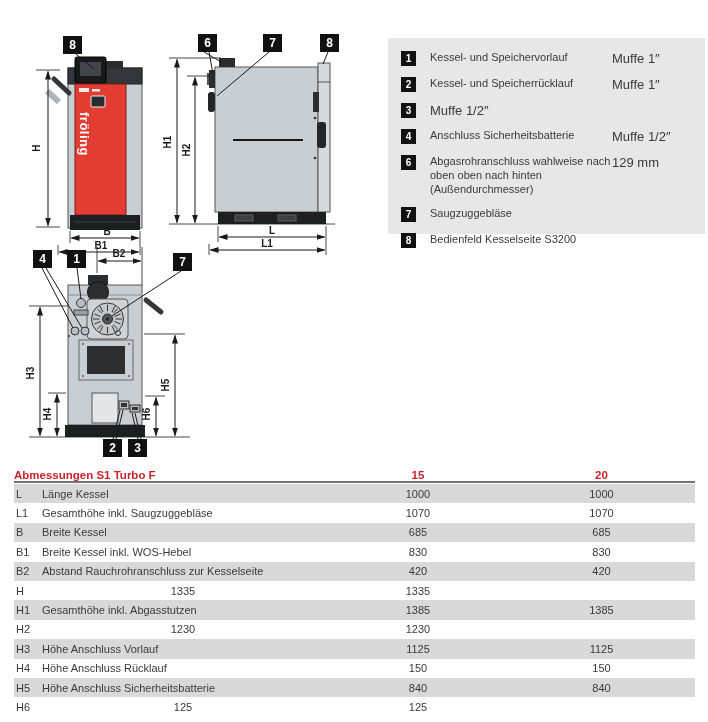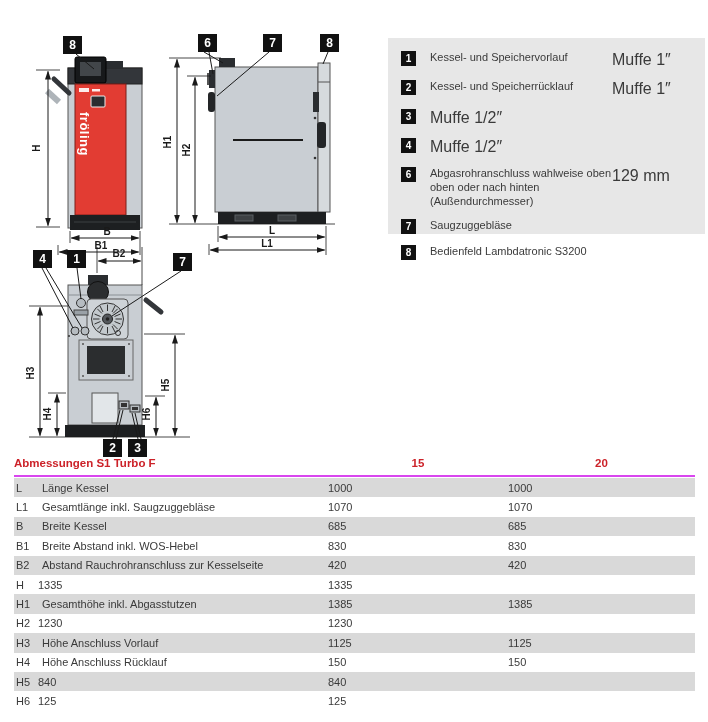--- a/index.html
+++ b/index.html
@@ -20,34 +20,34 @@
   .callout-num { font-family:"Liberation Sans", sans-serif; font-size:12px; font-weight:bold; fill:#fff; text-anchor:middle; }
   .logo-text { font-family:"Liberation Sans", sans-serif; font-size:13px; font-weight:bold; fill:#fff; letter-spacing:0.5px; }
 
   
   #legend { position:absolute; left:388px; top:38px; width:317px; height:196px;
             background:#e7e7e7; padding:13px 13px 8px 13px; }
   .leg-row { display:flex; align-items:flex-start; margin-bottom:11px; }
   .leg-num { flex:0 0 15px; height:15px; background:#111; color:#fff; font-size:10px; font-weight:bold;
              text-align:center; line-height:15px; margin-right:14px; }
   .leg-label { flex:1; font-size:11px; line-height:1.25; padding-right:0; color:#3a3a3a; }
-  .leg-val { flex:0 0 80px; font-size:16px; color:#3a3a3a; }
+  .leg-val { flex:0 0 80px; font-size:13px; color:#3a3a3a; }
 
   
   #dims-table { position:absolute; left:14px; top:457px; width:681px; }
   .t-head { display:grid; grid-template-columns:24px 1fr 180px 187px; align-items:end;
-            padding-bottom:6px; border-bottom:2px solid #d946ef; margin-bottom:1px; }
+            border-bottom:2px solid #737373; margin-bottom:1px; }
   .t-title { grid-column:1 / span 2; color:#cc2229; font-weight:bold; font-size:11.5px; }
-  .t-col { color:#cc2229; font-weight:bold; font-size:11.5px; text-align:center; }
+  .t-col { color:#cc2229; font-weight:bold; font-size:11.5px; text-align:center;margin-top:12px; }
   .trow { display:grid; grid-template-columns:24px 1fr 180px 187px; height:19.4px; align-items:center;
           font-size:11px; }
   .trow:nth-child(odd) { background:#d9d9d9; }
   .c-code { padding-left:2px; }
   .c-label { padding-left:4px; }
-  .c-v { text-align:left; }
+  .c-v { text-align:center; }
 </style>
 </head>
 <body>
 
 <div id="page">
 
   <svg id="front-diagram" class="diagram" width="152" height="225" viewBox="0 0 152 225">
     <defs>
       <marker id="f-ae" markerWidth="9" markerHeight="6" refX="8" refY="3" orient="auto" markerUnits="userSpaceOnUse">
         <path d="M0,0 L9,3 L0,6 Z" fill="#1a1a1a"></path>
@@ -321,67 +321,68 @@
       <span class="leg-num">2</span>
       <span class="leg-label">Kessel- und Speicherrücklauf</span>
       <span class="leg-val">Muffe 1″</span>
     </div>
     <div class="leg-row">
       <span class="leg-num">3</span>
       <span class="leg-val">Muffe 1/2″</span>
     </div>
     <div class="leg-row">
       <span class="leg-num">4</span>
+      <span class="leg-label">Anschluss Sicherheitsbatterie</span>
       <span class="leg-val">Muffe 1/2″</span>
     </div>
     <div class="leg-row">
       <span class="leg-num">6</span>
-      <span class="leg-label">Abgasrohranschluss wahlweise oben oben oder nach hinten (Außendurchmesser)</span>
+      <span class="leg-label">Abgasrohranschluss wahlweise nach oben oben nach hinten (Außendurchmesser)</span>
       <span class="leg-val">129 mm</span>
     </div>
     <div class="leg-row">
       <span class="leg-num">7</span>
       <span class="leg-label">Saugzuggebläse</span>
       <span class="leg-val"></span>
     </div>
     <div class="leg-row">
       <span class="leg-num">8</span>
-      <span class="leg-label">Bedienfeld Lambdatronic S3200</span>
+      <span class="leg-label">Bedienfeld Kesselseite S3200</span>
       <span class="leg-val"></span>
     </div>
   </div>
 
   <div id="dims-table">
     <div class="t-head">
       <div class="t-title">Abmessungen S1 Turbo F</div>
       <div class="t-col">15</div>
       <div class="t-col">20</div>
     </div>
     <div>
       <div class="trow">
         <div class="c-code">L</div>
         <div class="c-label">Länge Kessel</div>
         <div class="c-v">1000</div>
         <div class="c-v">1000</div>
       </div>
       <div class="trow">
         <div class="c-code">L1</div>
-        <div class="c-label">Gesamtlänge inkl. Saugzuggebläse</div>
+        <div class="c-label">Gesamthöhe inkl. Saugzuggebläse</div>
         <div class="c-v">1070</div>
         <div class="c-v">1070</div>
       </div>
       <div class="trow">
         <div class="c-code">B</div>
         <div class="c-label">Breite Kessel</div>
         <div class="c-v">685</div>
         <div class="c-v">685</div>
       </div>
       <div class="trow">
         <div class="c-code">B1</div>
-        <div class="c-label">Breite Abstand inkl. WOS-Hebel</div>
+        <div class="c-label">Breite Kessel inkl. WOS-Hebel</div>
         <div class="c-v">830</div>
         <div class="c-v">830</div>
       </div>
       <div class="trow">
         <div class="c-code">B2</div>
         <div class="c-label">Abstand Rauchrohranschluss zur Kesselseite</div>
         <div class="c-v">420</div>
         <div class="c-v">420</div>
       </div>
       <div class="trow">
@@ -407,20 +408,21 @@
         <div class="c-v">1125</div>
       </div>
       <div class="trow">
         <div class="c-code">H4</div>
         <div class="c-label">Höhe Anschluss Rücklauf</div>
         <div class="c-v">150</div>
         <div class="c-v">150</div>
       </div>
       <div class="trow">
         <div class="c-code">H5</div>
+        <div class="c-label">Höhe Anschluss Sicherheitsbatterie</div>
         <div class="c-v">840</div>
         <div class="c-v">840</div>
       </div>
       <div class="trow">
         <div class="c-code">H6</div>
         <div class="c-v">125</div>
         <div class="c-v">125</div>
       </div>
     </div>
   </div>

